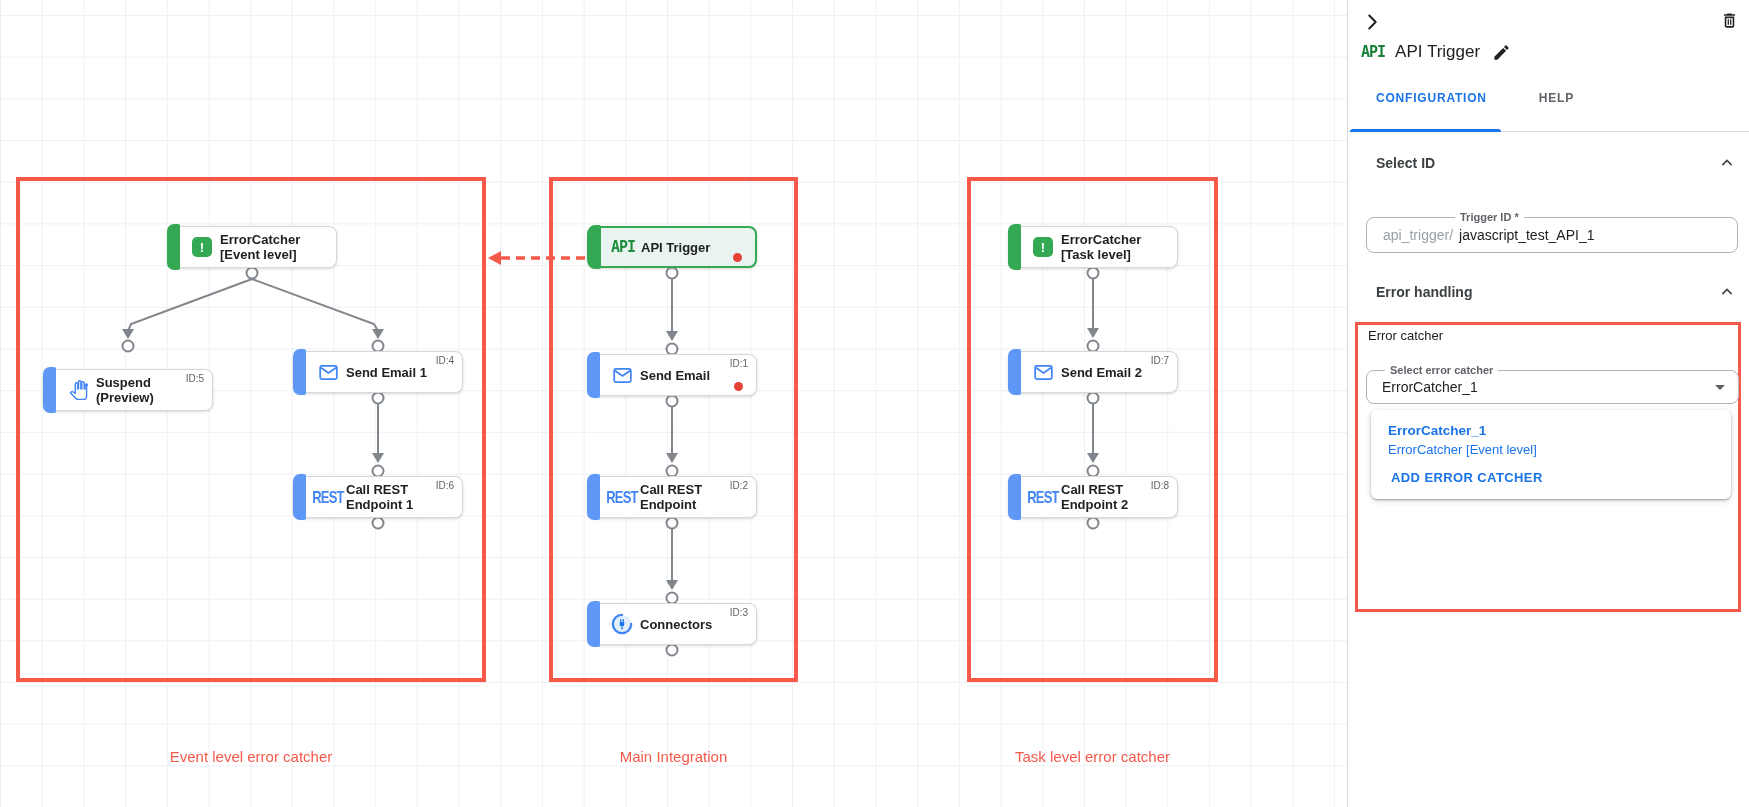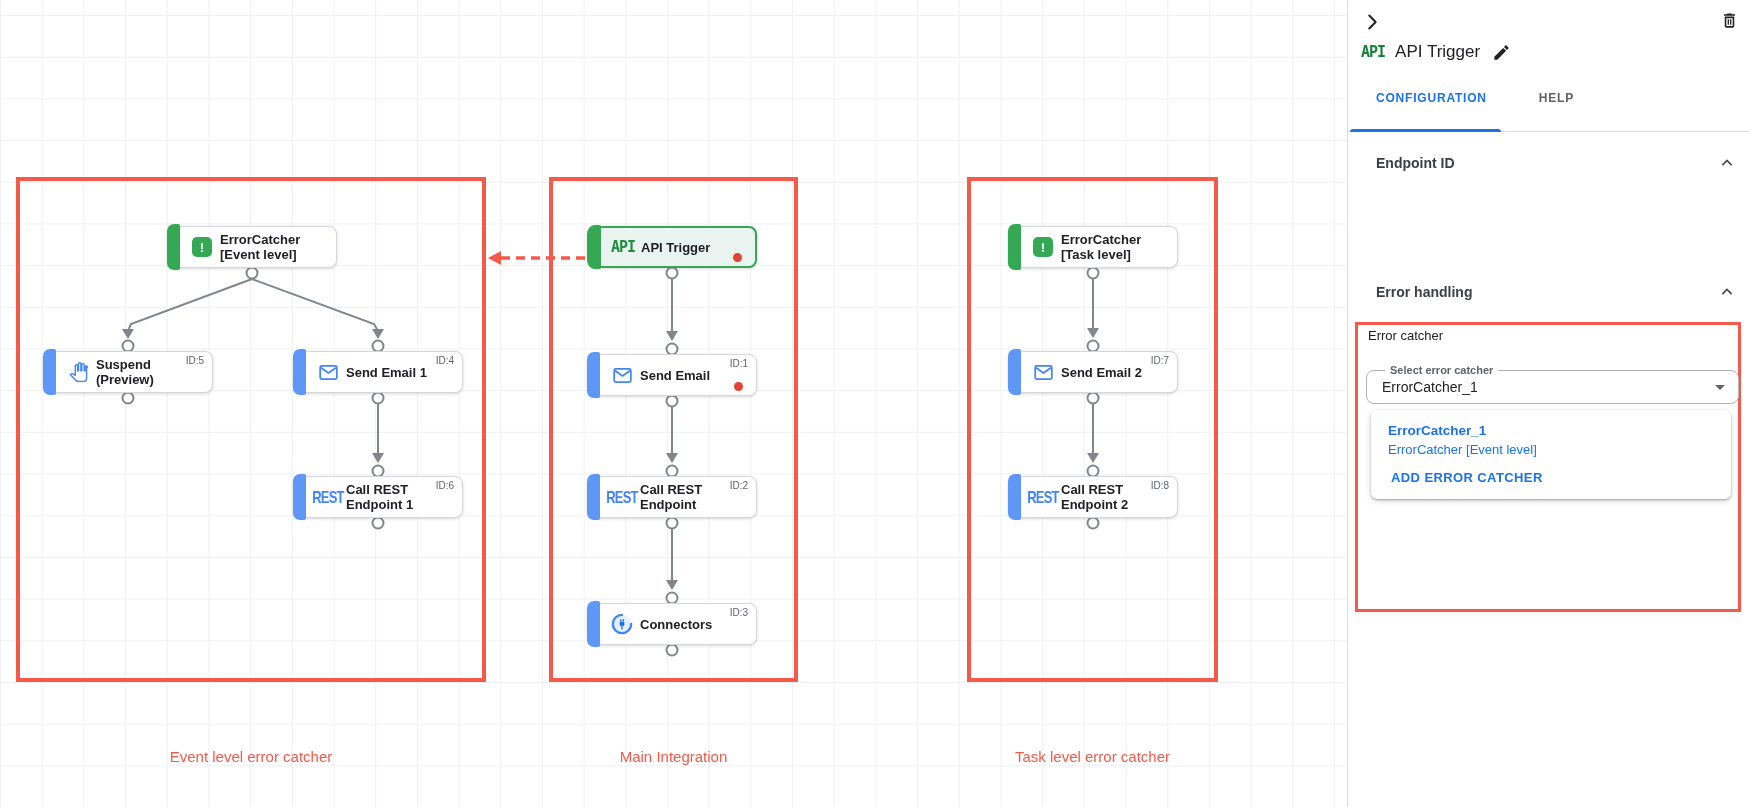--- a/index.html
+++ b/index.html
@@ -132,21 +132,21 @@
       <div class="node error" style="left: 167px; top: 226px;">
         <span class="cap"></span>
         <span class="nicon">
           <span class="err-glyph">!</span>
         </span>
         <div class="nlabel">
           <span>ErrorCatcher</span>
           <span>[Event level]</span>
         </div>
       </div>
-      <div class="node task" style="left: 43px; top: 351px; justify-content: space-between;">
+      <div class="node task" style="left: 43px; top: 369px; justify-content: space-between;">
         <span class="cap"></span>
         <span class="nicon">
           <svg viewBox="0 0 26 26" width="21" height="21">
             <path d="M23 6.5V20c0 2.2-1.8 4-4 4h-6.3c-1.08 0-2.1-.43-2.85-1.19L3 15.83s1.26-1.23 1.3-1.25c.22-.19.49-.29.79-.29.22 0 .42.06.6.16.04.01 3.31 1.96 3.31 1.96V5c0-.83.67-1.5 1.5-1.5S12 4.17 12 5v6h1V2.5c0-.83.67-1.5 1.5-1.5S16 1.67 16 2.5V11h1V3.5c0-.83.67-1.5 1.5-1.5s1.5.67 1.5 1.5V11h1V6.5c0-.83.67-1.5 1.5-1.5s1.5.67 1.5 1.5z" fill="#fff" stroke="#4285f4" stroke-width="1.8" stroke-linejoin="round"></path>
           </svg>
         </span>
         <div class="nlabel">
           <span>Suspend</span>
           <span>(Preview)</span>
         </div>
@@ -289,26 +289,33 @@
         </svg>
     </span>
   </div>
 
   <div class="tabs">
     <div class="tab active">CONFIGURATION</div>
     <div class="tab">HELP</div>
     <div class="tab-underline"></div>
   </div>
 
-  <div class="sec-title" style="top:155px">Endpoint ID</div>
+  <div class="sec-title" style="top:155px">Select ID</div>
   <span class="sec-chevron" style="top:153px">
     <svg viewBox="0 0 24 24" width="20" height="20">
         <path d="M6.5 14.5L12 9l5.5 5.5" fill="none" stroke="#444746" stroke-width="2"></path>
       </svg>
   </span>
+  <div class="mfield" style="left:18px;top:217px;width:372px;height:36px">
+    <span class="notch" style="left:88px">Trigger ID *</span>
+    <div class="field-inner">
+      <span class="prefix">api_trigger/</span>
+      <span class="fvalue">javascript_test_API_1</span>
+    </div>
+  </div>
 
   <div class="sec-title" style="top:284px">Error handling</div>
   <span class="sec-chevron" style="top:282px">
     <svg viewBox="0 0 24 24" width="20" height="20">
         <path d="M6.5 14.5L12 9l5.5 5.5" fill="none" stroke="#444746" stroke-width="2"></path>
       </svg>
   </span>
 
   <div class="red-zone"></div>
   <div class="ec-label">Error catcher</div>

